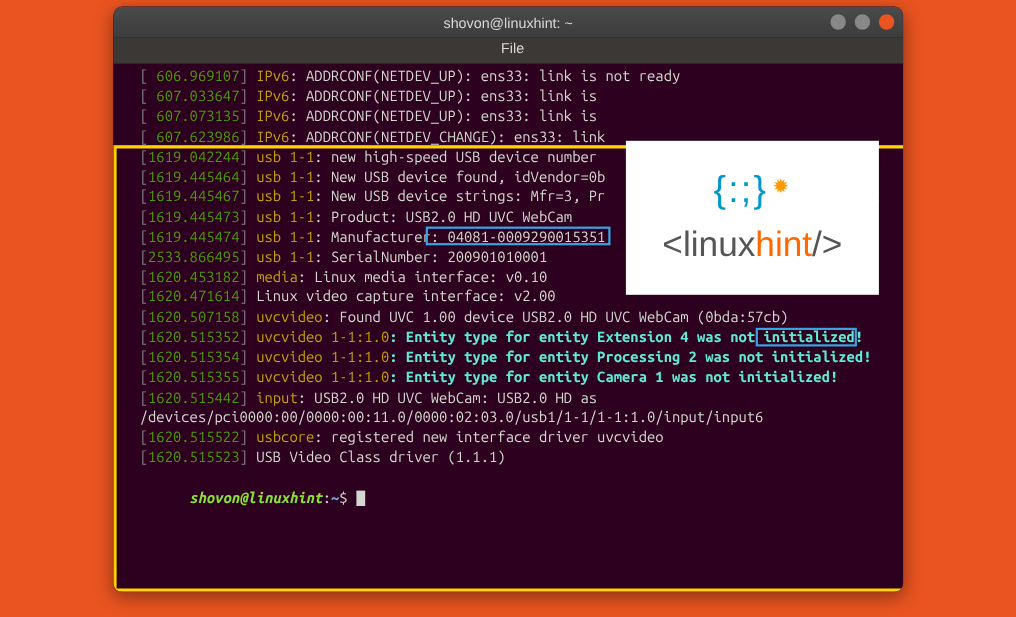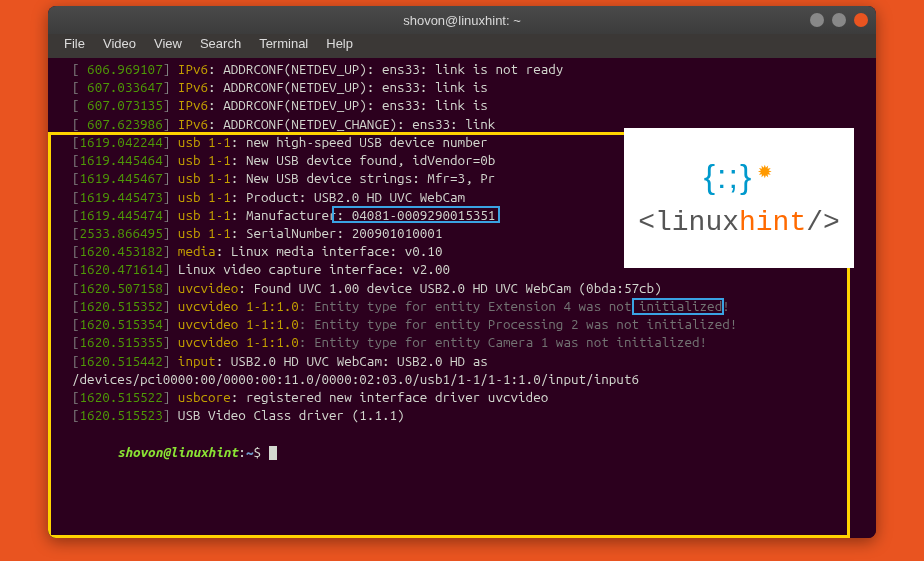--- a/index.html
+++ b/index.html
@@ -8,21 +8,21 @@
       font-family: sans-serif;
       width: 924px;
       height: 561px;
       overflow: hidden;
       display: flex;
       align-items: flex-start;
       justify-content: center;
       padding-top: 6px;
     }
     .window {
-      width: 828px;
+      width: 718px;
       background: #2c001e;
       border-radius: 8px;
       overflow: hidden;
       box-shadow: 0 4px 16px rgba(0,0,0,0.4);
     }
     .titlebar {
       background: linear-gradient(to bottom, #4a4a4a, #3c3c3c);
       height: 28px;
       display: flex;
       align-items: center;
@@ -43,43 +43,44 @@
       border-radius: 50%;
       display: inline-block;
     }
     .min-b { background: #888; }
     .max-b { background: #888; }
     .close-b { background: #e95420; }
     .menubar {
       background: #3b3836;
       height: 24px;
       display: flex;
-      align-items: flex-start;
+      align-items: center;
       padding-left: 8px;
       gap: 2px;
       color: #dcdcdc;
       font-size: 13px;
+      flex-direction: column;
     }
     .menu-item { padding: 2px 8px; cursor: pointer; }
     .terminal-body {
       background: #2c001e;
       padding: 2px 8px 8px 24px;
       font-family: "Ubuntu Mono", "DejaVu Sans Mono", monospace;
       font-size: 13.5px;
       line-height: 1.35;
       color: #d3d7cf;
       position: relative;
       min-height: 480px;
     }
     .line { white-space: pre-wrap; }
     .br  { color: #808080; }
     .ts  { color: #4e9a06; }
     .y   { color: #c4a000; }
     .w   { color: #d3d7cf; font-weight: normal; }
-    .bold-w { color: #737373; font-weight: normal; }
+    .bold-w { color: #5eead4; font-weight: bold; }
     .green-b { color: #8ae234; font-weight: bold; font-style: italic; }
     .blue-b { color: #729fcf; font-weight: bold; }
 
     .big-yellow-box {
       position: absolute;
       border: 3px solid #ffd400;
       pointer-events: none;
     }
     .blue-highlight {
       position: absolute;
@@ -101,23 +102,23 @@
     }
     .logo-face {
       font-size: 34px;
       color: #0099cc;
       letter-spacing: 2px;
       display: flex;
       align-items: flex-end;
     }
     .logo-sun { color: #ff9900; font-size: 18px; vertical-align: super; margin-left: 4px; margin-bottom: 16px; }
     .logo-text {
-      font-size: 28px;
+      font-size: 32px;
       color: #333;
-      font-family: Liberation Mono, monospace;
+      font-family: Liberation Sans, sans-serif;
       margin-top: 4px;
     }
     .logo-text .lt-gray { color: #555; }
     .logo-text .lt-orange { color: #ff6a00; font-weight: 500; }
     .cursor-block {
       display: inline-block;
       width: 8px;
       height: 14px;
       background: #d3d7cf;
       vertical-align: text-bottom;

